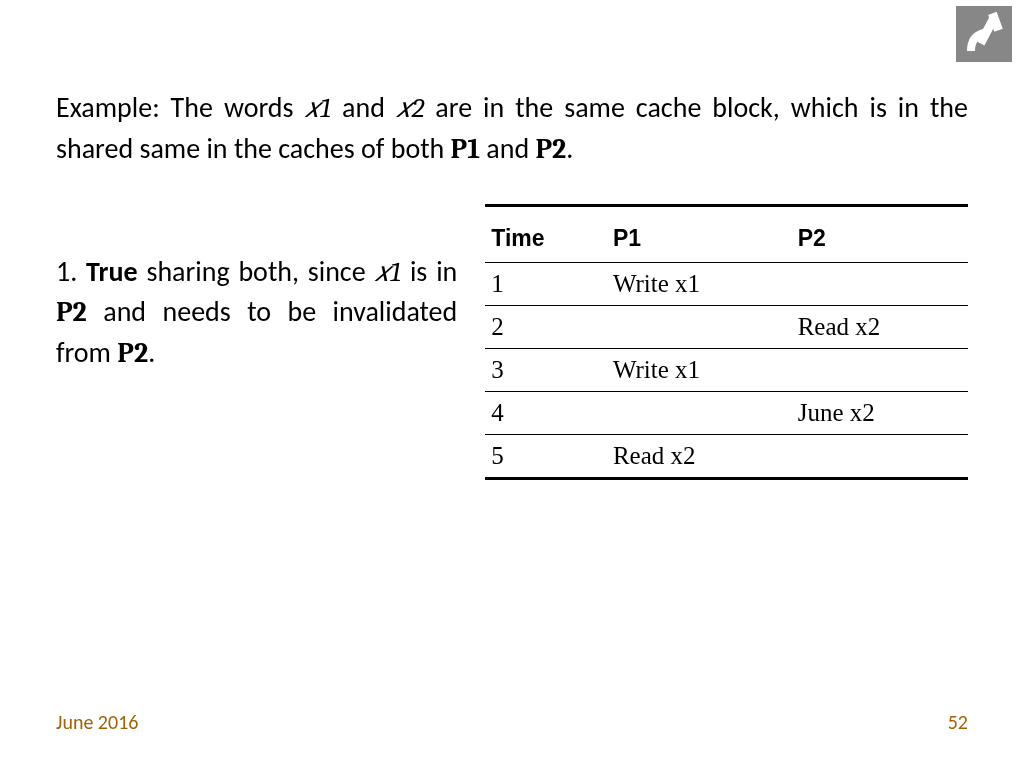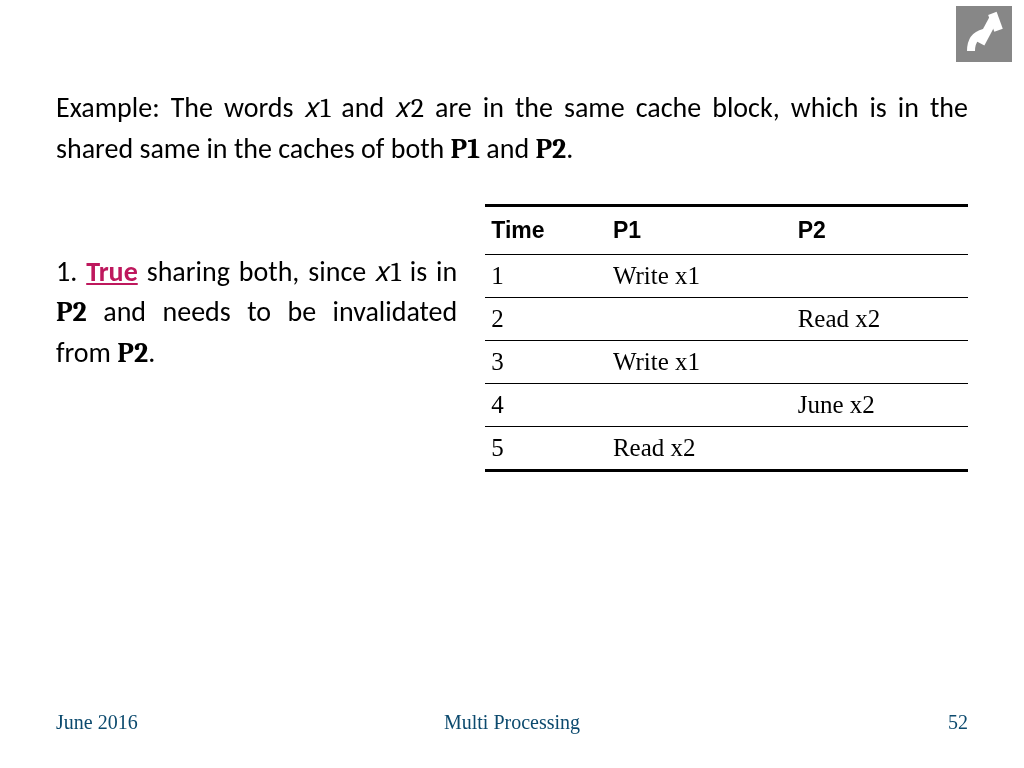--- a/index.html
+++ b/index.html
@@ -30,22 +30,22 @@
     left: 56px;
     right: 56px;
   }
   .para {
     font-size: 28px;
     line-height: 1.42;
     text-align: justify;
     margin: 0 0 22px 0;
   }
   .bold { font-weight: 400; }
-  .blue { color: #be185d; font-weight: 700; text-decoration: underline; }
-  .mathit { font-family: "Cambria Math", Cambria, "Times New Roman", serif; }
+  .blue { color: #000000; font-weight: 700; }
+  .mathit { font-family: "Cambria Math", Cambria, "Times New Roman", serif; font-style: italic; }
   .mathbf { font-family: "Cambria Math", Cambria, "Times New Roman", serif; font-weight: 700; }
 
   .lower {
     display: flex;
     align-items: flex-start;
     gap: 28px;
     margin-top: 34px;
   }
   .left-note {
     flex: 0 0 44%;
@@ -65,41 +65,40 @@
   }
   thead tr {
     border-top: 3px solid #000;
     border-bottom: 1px solid #000;
   }
   thead th {
     text-align: left;
     font-family: Arial, Helvetica, sans-serif;
     font-weight: 700;
     font-size: 23px;
-    padding: 10px 6px 10px 6px;
+    padding: 18px 6px 10px 6px;
   }
   tbody td {
     border-bottom: 1px solid #000;
     padding: 6px 6px 6px 6px;
     text-align: left;
     height: 30px;
   }
   tbody tr:last-child td {
     border-bottom: 3px solid #000;
   }
   .footer {
     position: absolute;
     bottom: 34px;
     left: 56px;
     right: 56px;
     display: flex;
     justify-content: space-between;
     font-size: 20px;
-    color: #0c4a6e;
-    font-family: Liberation Serif, serif;
+    color: #a16207;
   }
   .footer-center {
     position: absolute;
     left: 50%;
     transform: translateX(-50%);
   }
 </style>
 </head>
 <body>
 
@@ -162,15 +161,14 @@
           </tr>
         </tbody>
       </table>
     </div>
   </div>
 
 </div>
 
 <div class="footer">
   <span>June 2016</span>
-  <span class="footer-center">Multi Processing</span>
   <span>52</span>
 </div>
 
 </body></html>

